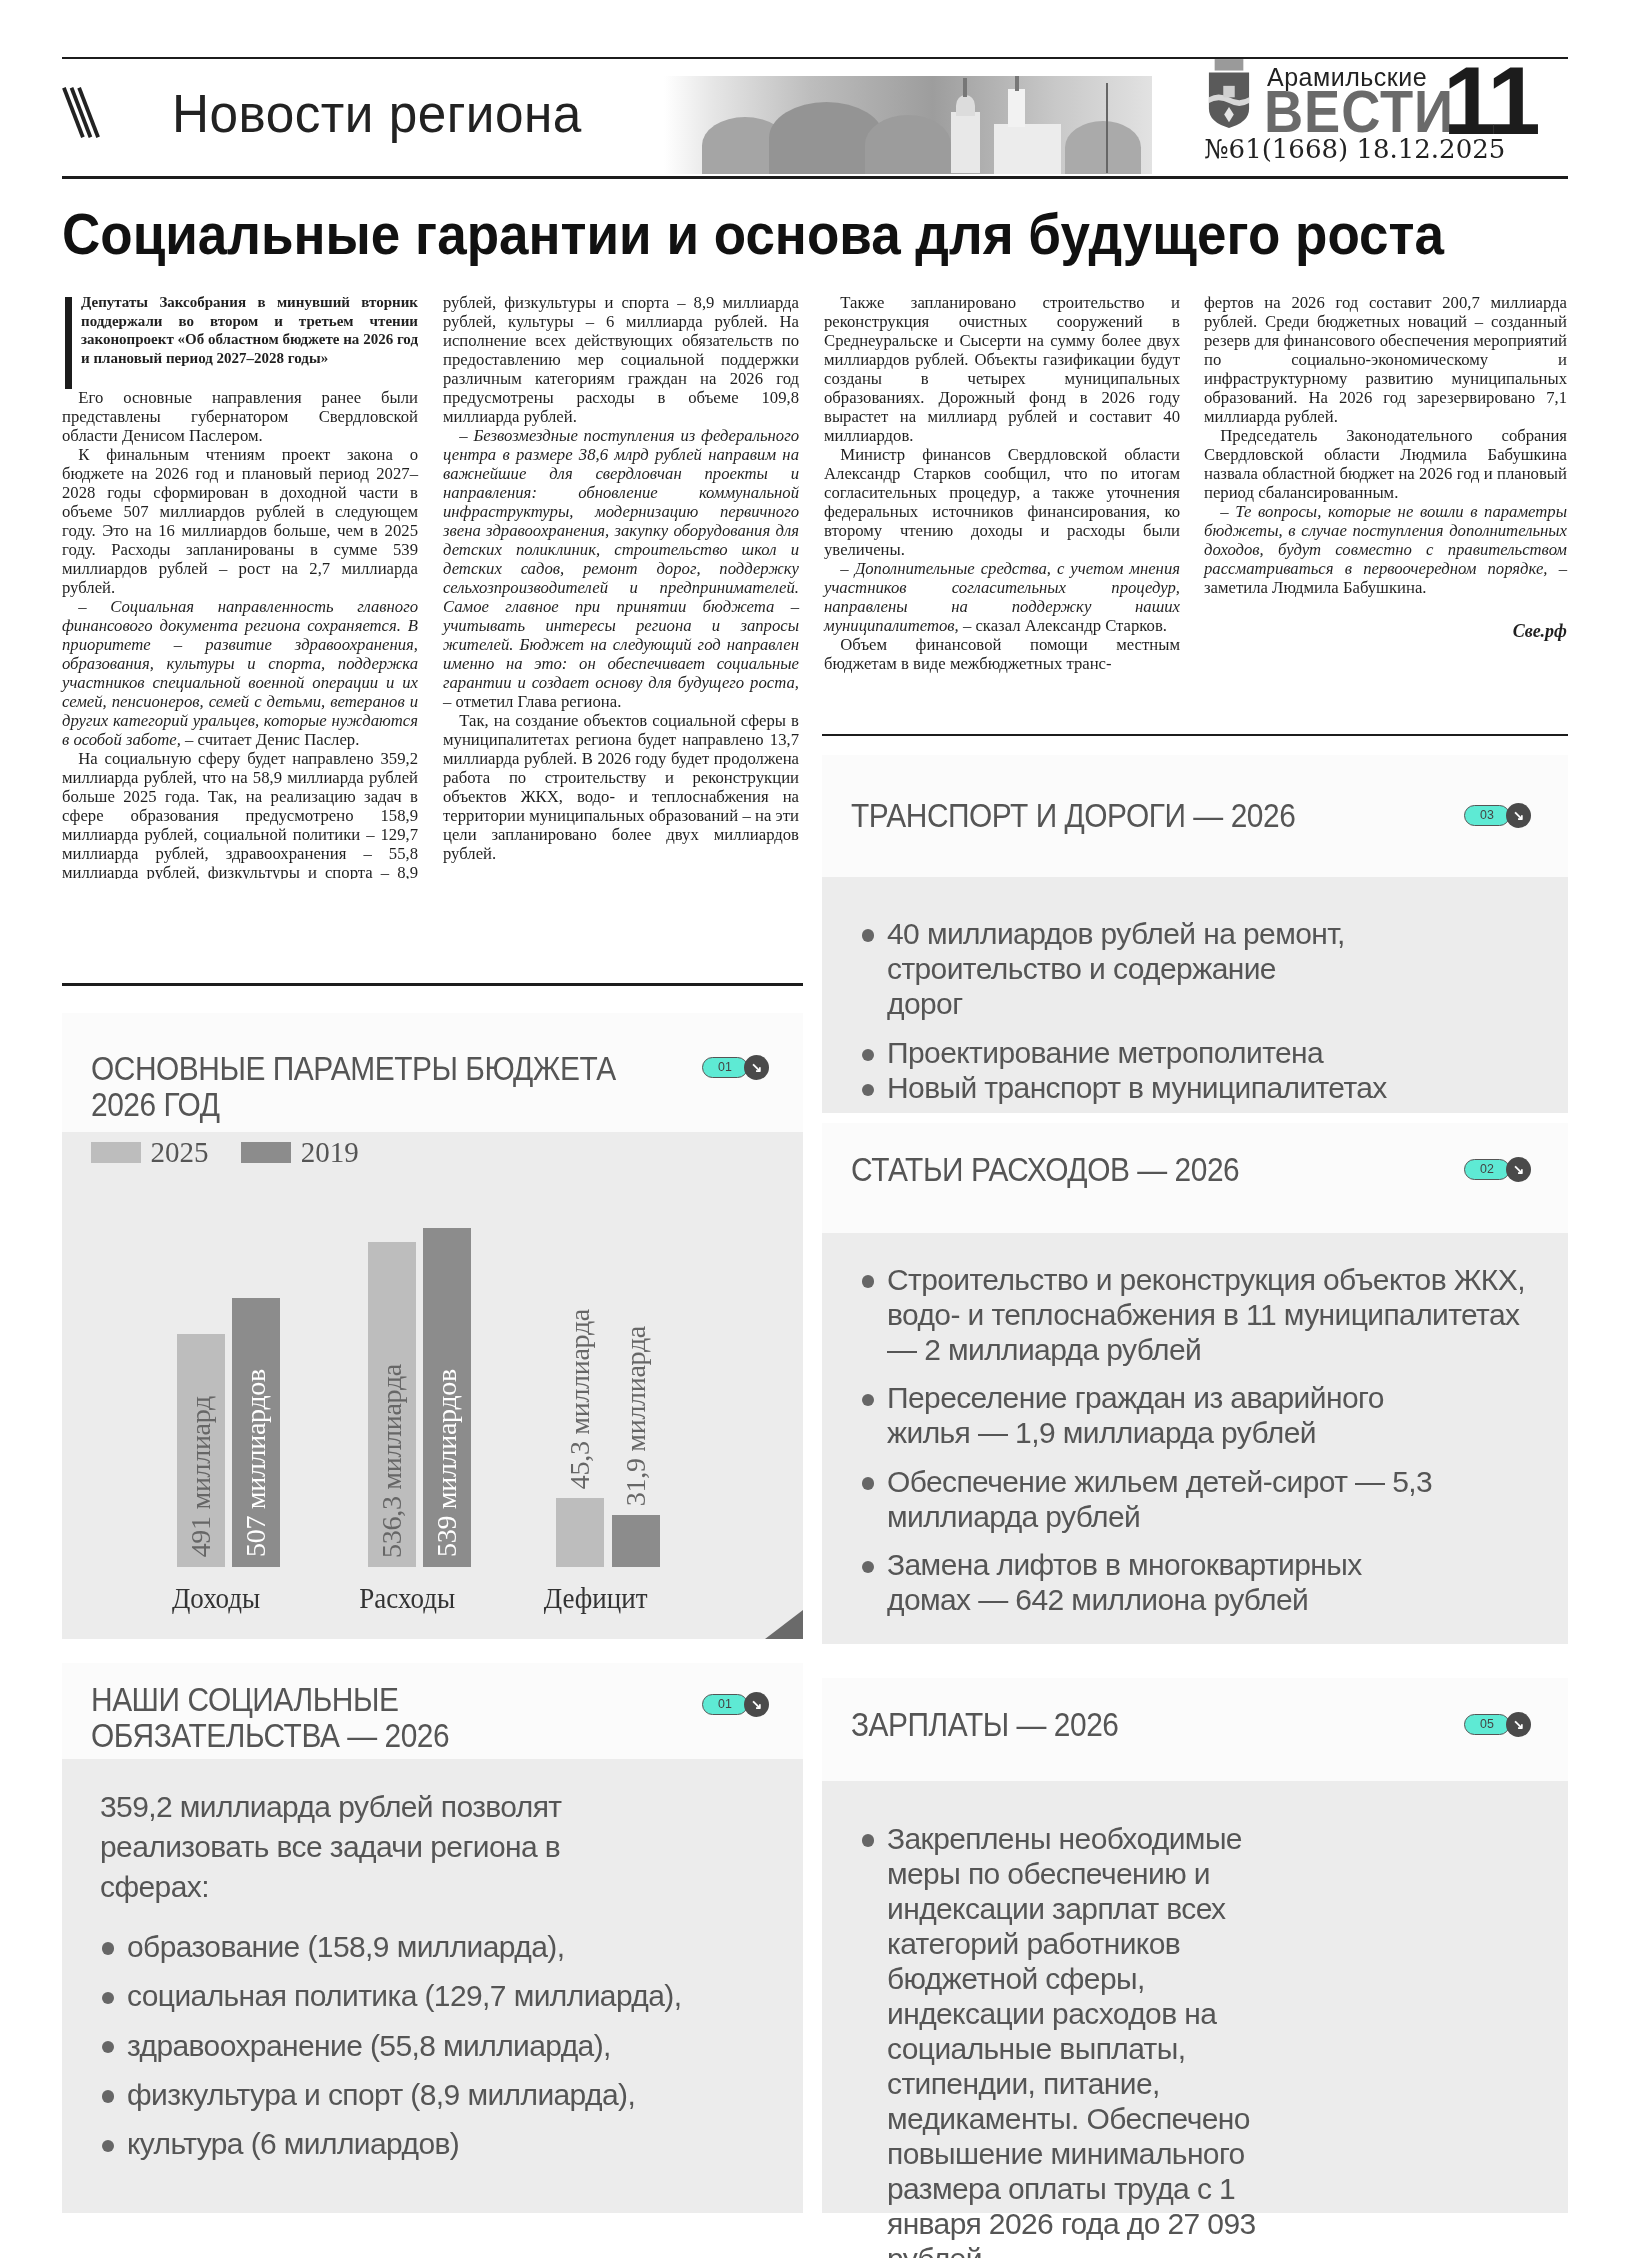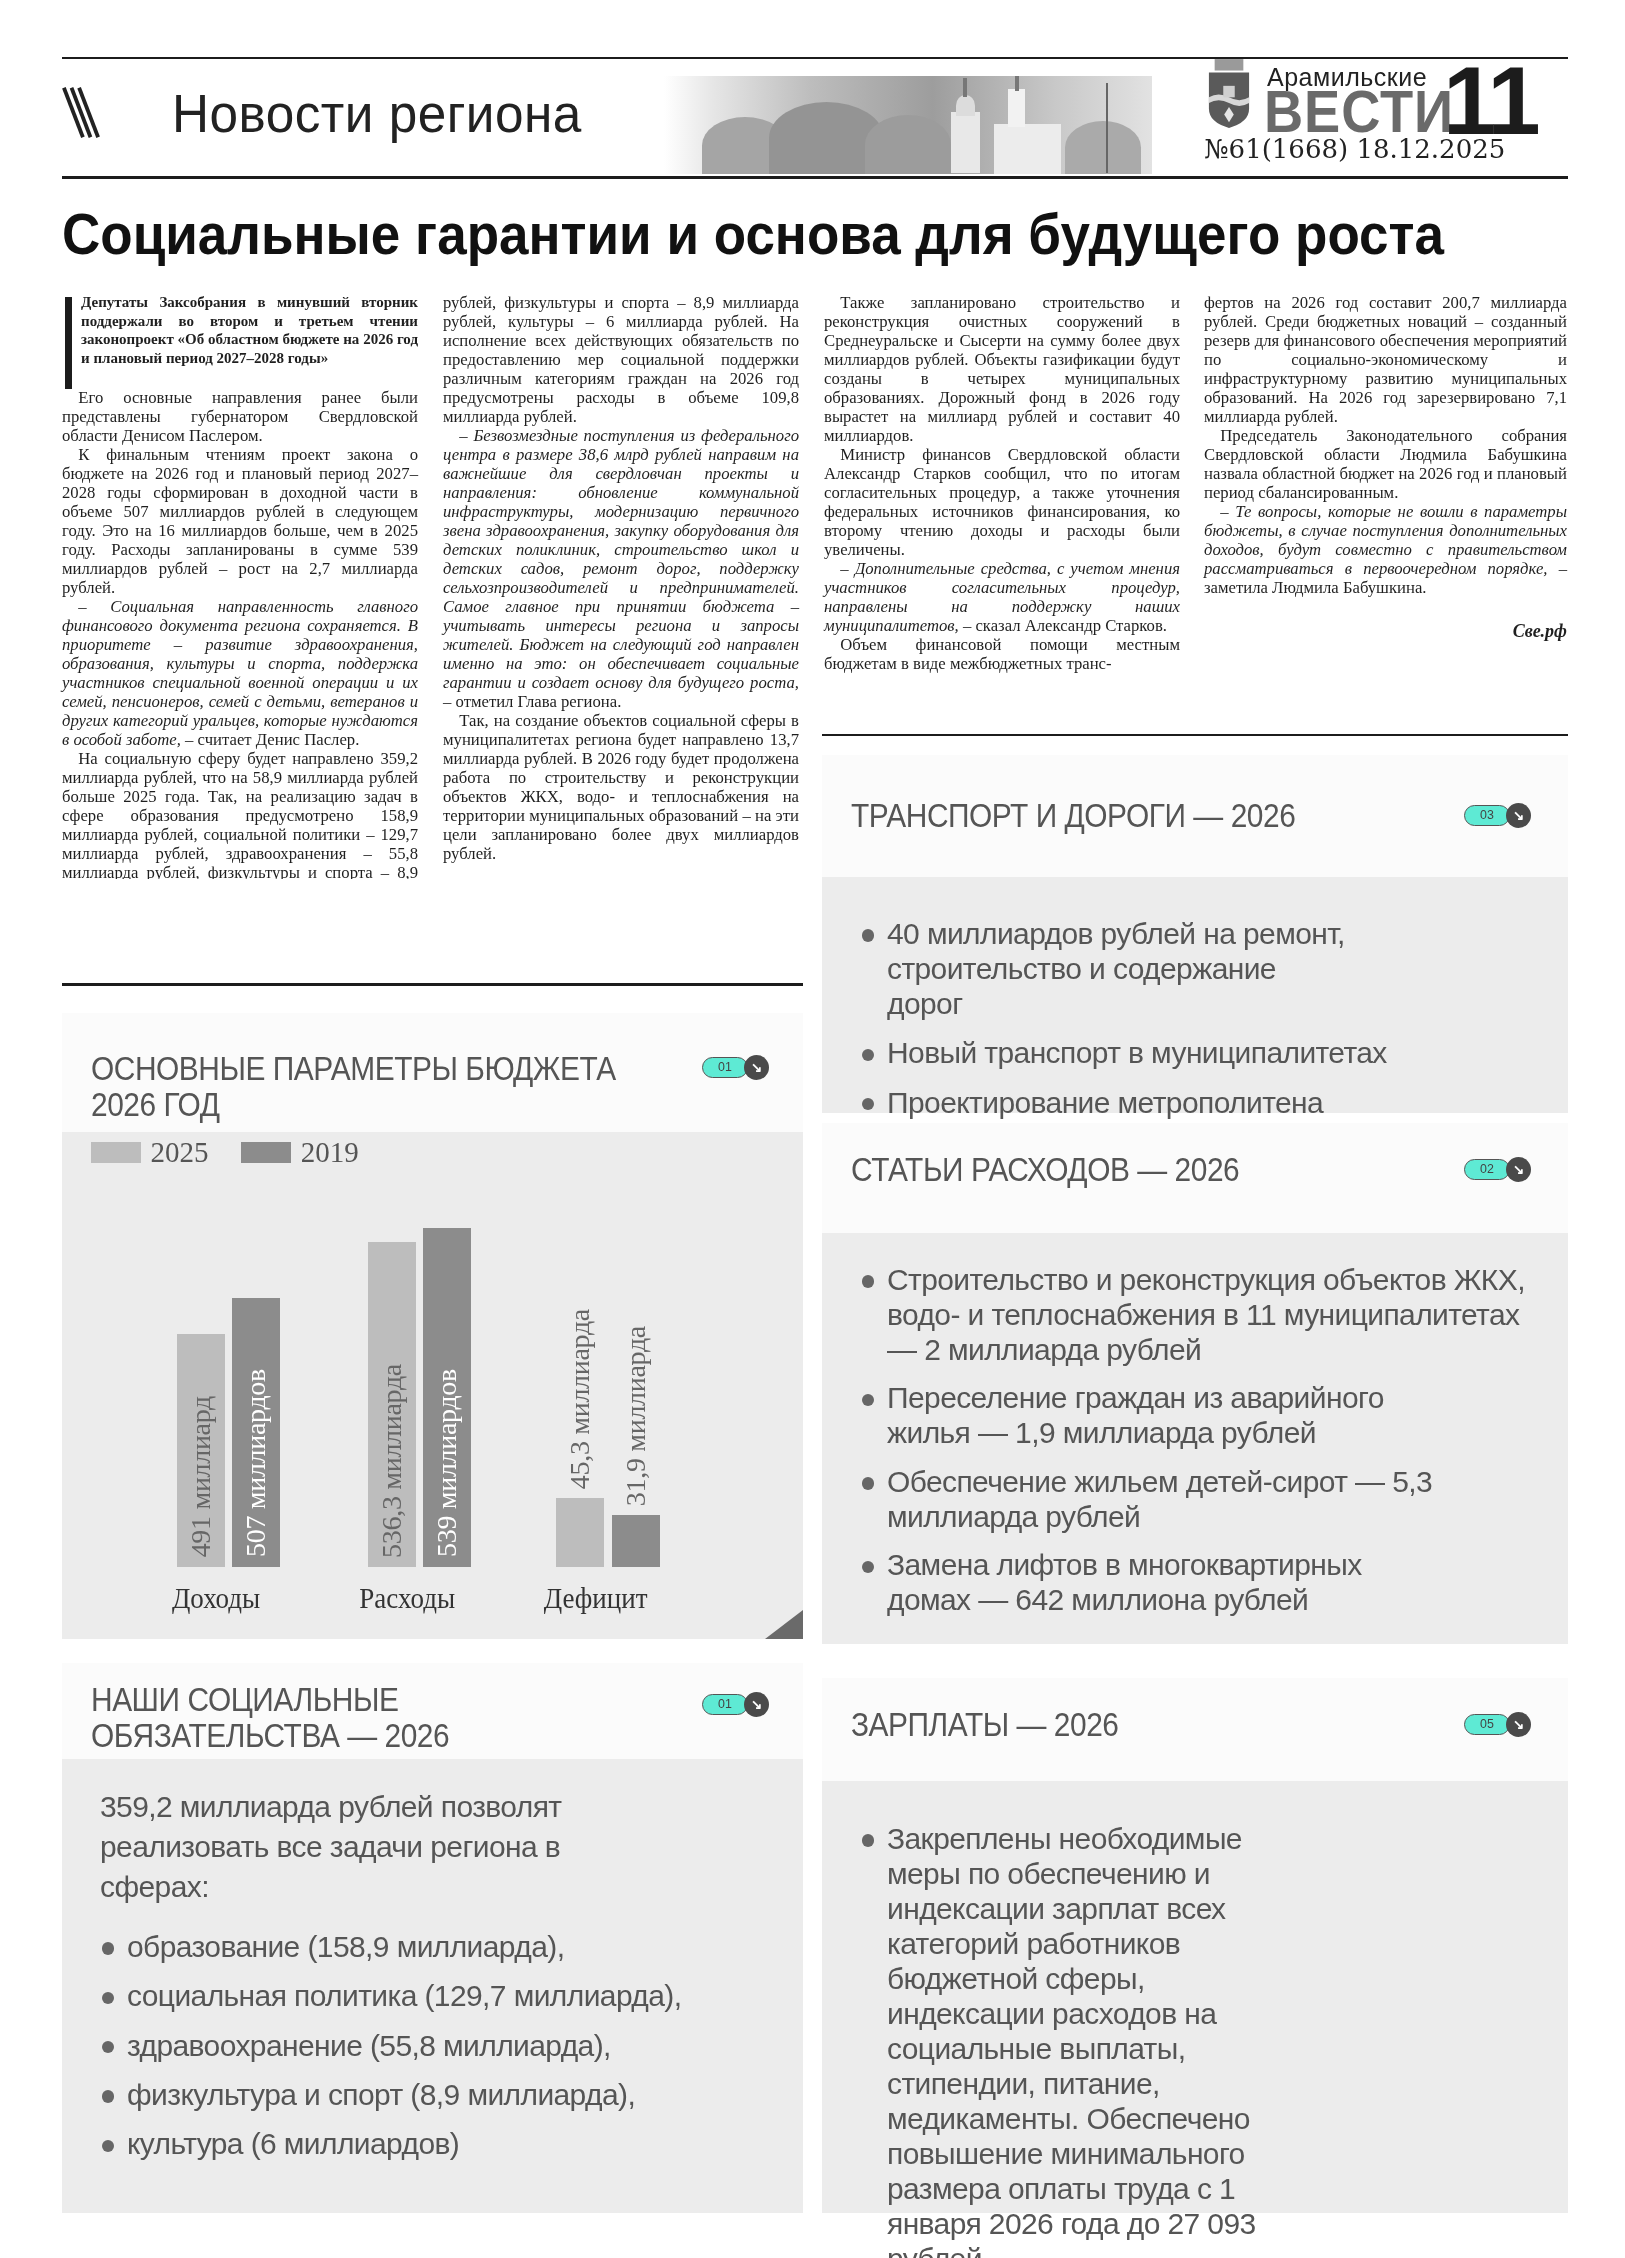--- a/index.html
+++ b/index.html
@@ -196,22 +196,22 @@
 <div class="panel" style="left:822px; top:755px; width:746px; height:358px;">
   <div class="panel-head" style="height:122px;"></div>
   <div class="panel-body" style="top:122px; height:236px;"></div>
   <div class="panel-title" style="top:43px;">ТРАНСПОРТ И ДОРОГИ — 2026</div>
   <div class="badge" style="left:642px; top:48px;">
     <div class="pill">03</div>
     <div class="dot">↘</div>
   </div>
   <ul class="bullets" style="top:161px; width:497px;">
     <li style="margin-bottom:14.3px;">40 миллиардов рублей на ремонт, строительство и содержание дорог</li>
+    <li>Проектирование метрополитена</li>
     <li style="margin-bottom:14.3px; white-space:nowrap;">Новый транспорт в муниципалитетах</li>
-    <li>Проектирование метрополитена</li>
   </ul>
 </div>
 
 <div class="panel" style="left:822px; top:1123px; width:746px; height:521px;">
   <div class="panel-head" style="height:110px;"></div>
   <div class="panel-body" style="top:110px; height:411px;"></div>
   <div class="panel-title" style="top:29px;">СТАТЬИ РАСХОДОВ — 2026</div>
   <div class="badge" style="left:642px; top:34px;">
     <div class="pill">02</div>
     <div class="dot">↘</div>

